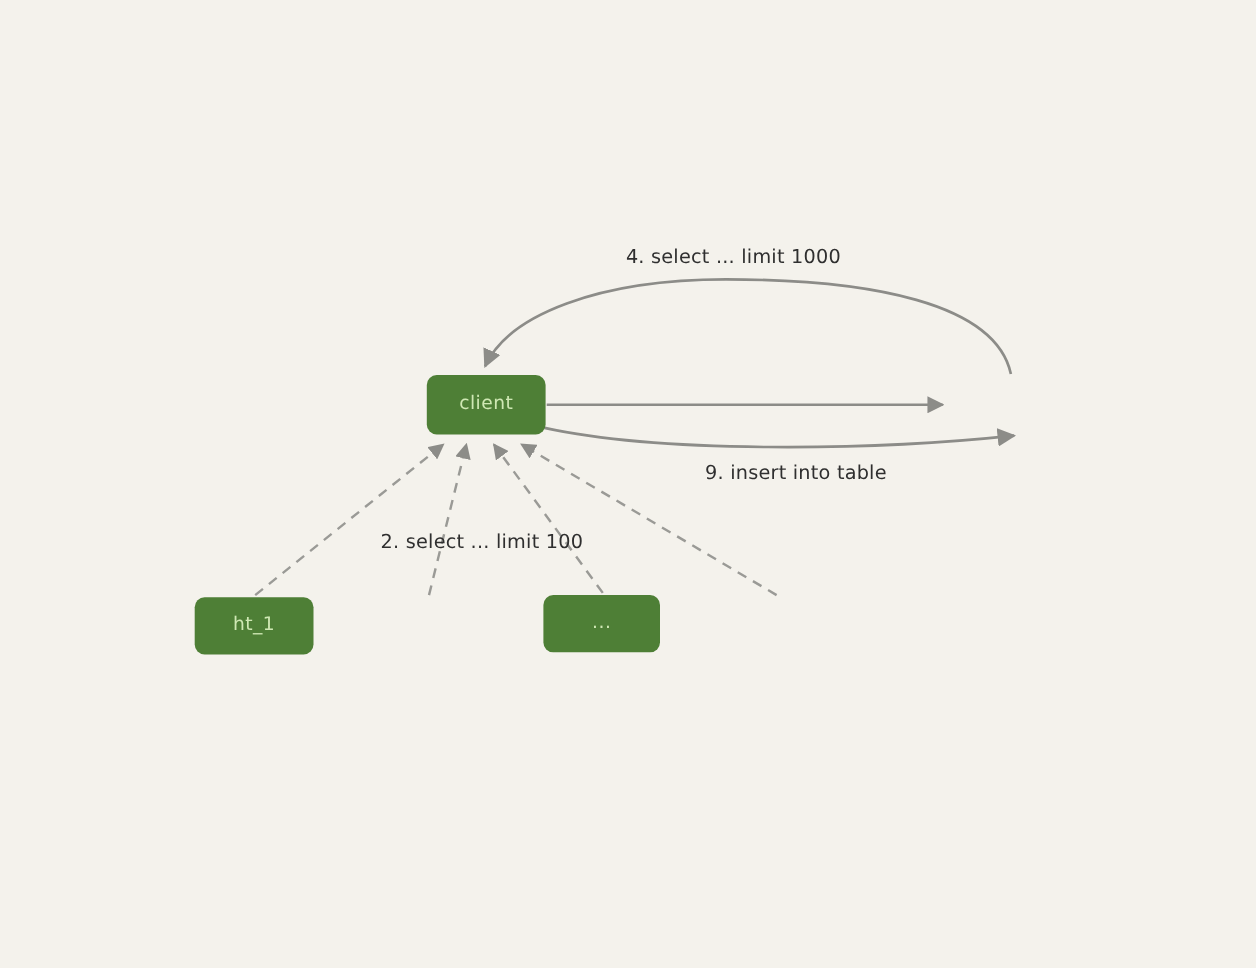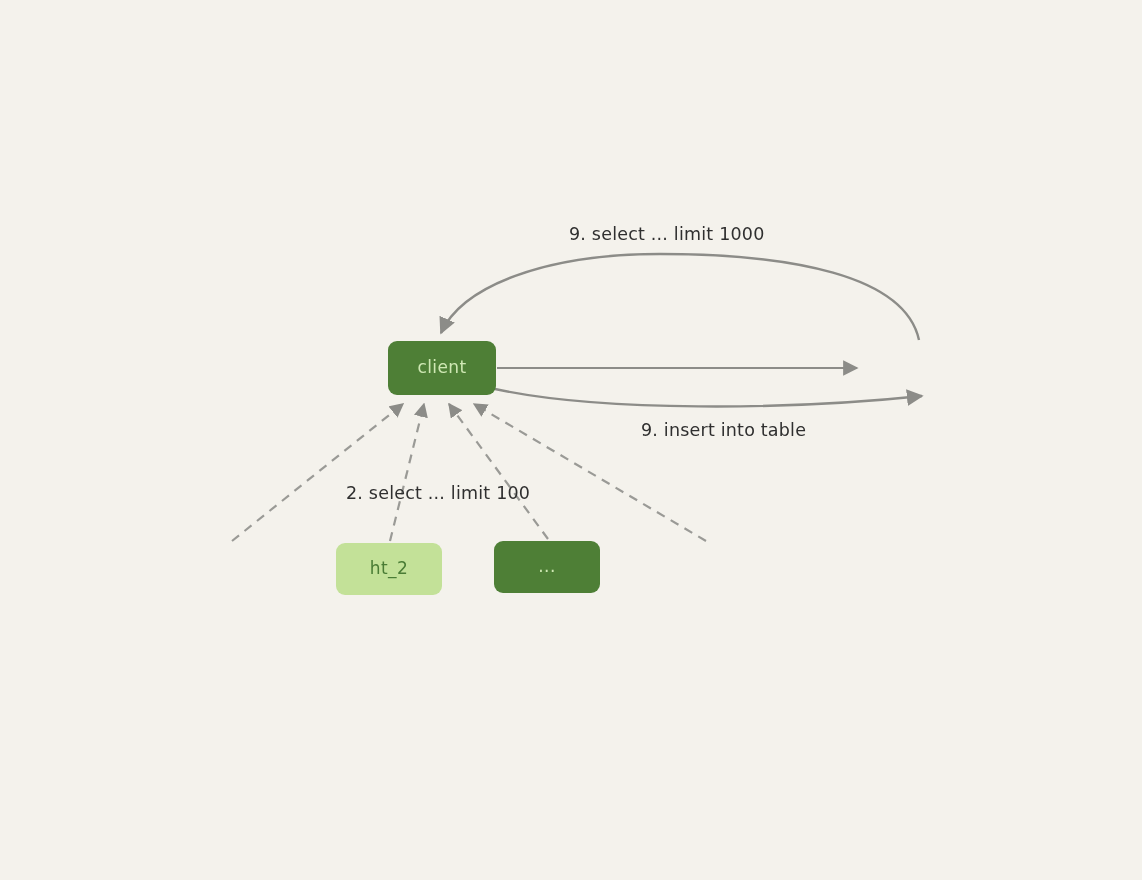--- a/index.html
+++ b/index.html
@@ -89,30 +89,30 @@
     <path d="M 390 541 L 424 404" fill="none" stroke="#9a9a96" stroke-width="2.2" stroke-dasharray="9 7" marker-end="url(#arrow-dash)"></path>
     <path d="M 548 539 L 449 404" fill="none" stroke="#9a9a96" stroke-width="2.2" stroke-dasharray="9 7" marker-end="url(#arrow-dash)"></path>
     <path d="M 706 541 L 474 404" fill="none" stroke="#9a9a96" stroke-width="2.2" stroke-dasharray="9 7" marker-end="url(#arrow-dash)"></path>
   </svg>
 
   <div class="node dark" style="left:388px; top:341px; width:108px; height:54px;">
     <span class="node-label">client</span>
   </div>
 
 
+  <div class="node dark" style="left:177px; top:543px; width:108px; height:52px;">
+    <span class="node-label">ht_1</span>
+  </div>
 
-  <div class="node light" style="left:336px; top:543px; width:106px; height:52px;">
-    <span class="node-label">ht_2</span>
-  </div>
 
   <div class="node dark" style="left:494px; top:541px; width:106px; height:52px;">
     <span class="node-label">...</span>
   </div>
 
 
-  <div class="edge-label" style="left:569px; top:224px;">9. select ... limit 1000</div>
+  <div class="edge-label" style="left:569px; top:224px;">4. select ... limit 1000</div>
 
 
   <div class="edge-label" style="left:641px; top:420px;">9. insert into table</div>
 
   <div class="edge-label" style="left:346px; top:483px;">2. select ... limit 100</div>
 
 </div>
 
 </body></html>

